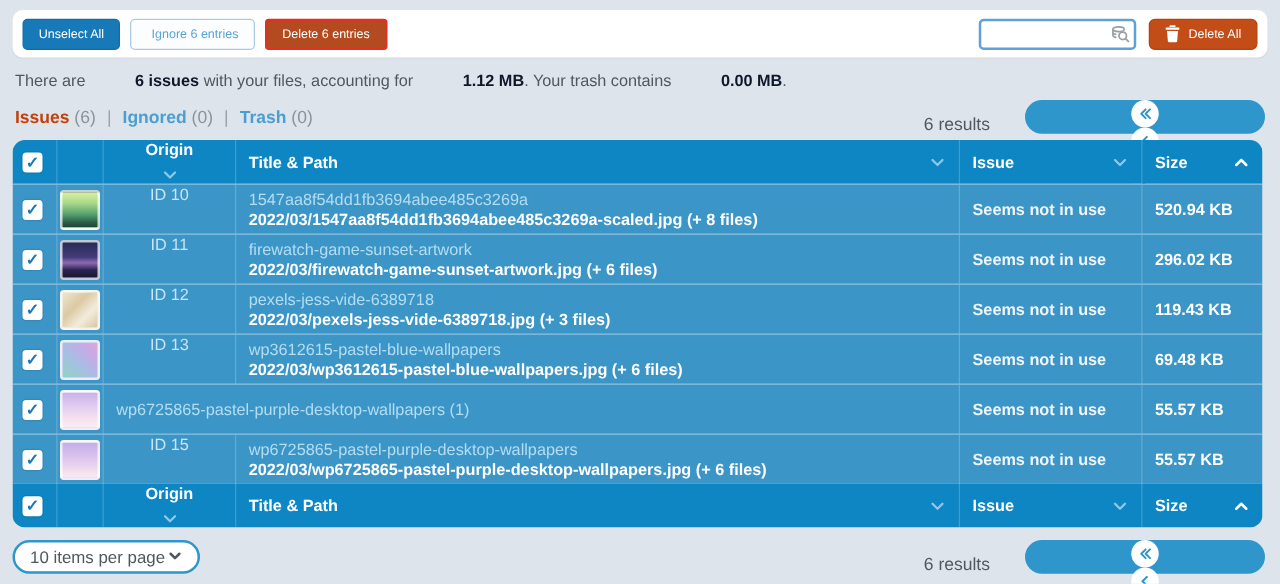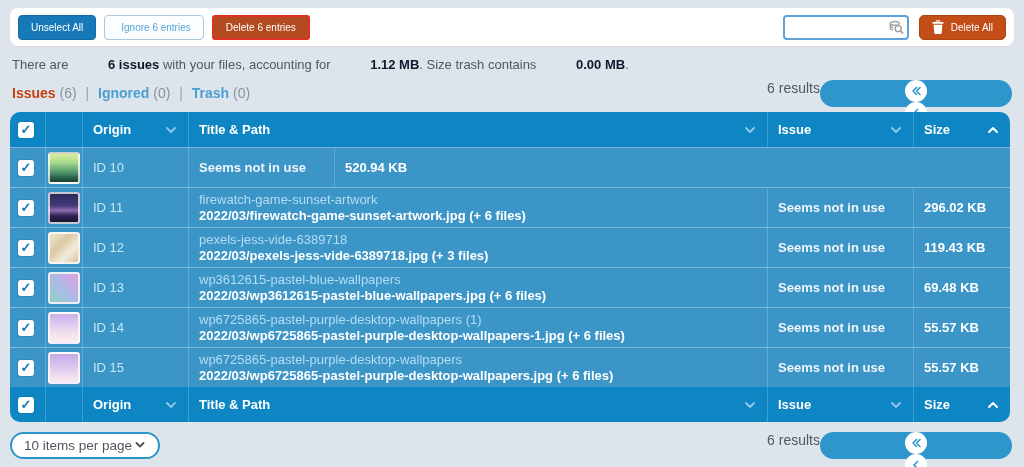--- a/index.html
+++ b/index.html
@@ -47,21 +47,21 @@
   .tabs-row {
     position:absolute; top:79px; left:12px; right:12px; height:28px;
     display:flex; align-items:center; justify-content:space-between;
   }
   .tabs { font-size:14px; color:#8b939b; }
   .tab-active { color:#c2410c; font-weight:bold; }
   .tab-link { color:#4a9fd1; text-decoration:none; cursor:pointer;font-weight:bold; }
   .tab-count { color:#8b939b; }
   .tab-sep { color:#9aa3ab; margin:0 5px; }
 
-  .pager-group { display:flex; align-items:flex-start; gap:0; }
+  .pager-group { display:flex; align-items:flex-end; gap:28px; }
   .results { font-size:14px; color:#50575e; }
   .pager {
     background:#2e96cb; border-radius:15px; height:27px; width:192px;
     display:flex; align-items:center; padding:0 3px;flex-direction:column;
   }
   .pgbtn {
     width:22px; height:22px; border-radius:50%; background:#fff; border:none;
     display:flex; align-items:center; justify-content:center; cursor:pointer;
     padding:0; margin:0 1px; flex:none;
   }
@@ -74,21 +74,21 @@
     border-radius:10px; overflow:hidden;
   }
   .thead, .trow { display:flex; align-items:stretch; }
   .thead { background:#0d86c3; height:35px; }
   .trow  { background:#3b95c7; height:40px; border-top:1px solid rgba(255,255,255,.32); }
   .trow:first-of-type { border-top:none; }
   .cell { display:flex; align-items:center; padding:0 10px; border-left:1px solid rgba(255,255,255,.20); overflow:hidden; }
   .cell:first-child { border-left:none; }
   .col-cb    { width:35px;  padding:0 0 0 8px; }
   .col-thumb { width:37px;  padding:0; justify-content:center; }
-  .col-origin{ width:106px; }
+  .col-origin{ width:106px;flex-direction:column; }
   .col-title { flex:1; }
   .col-issue { width:146px; }
   .col-size  { width:97px; }
   .thead .cell { color:#fff; font-weight:bold; }
   .thead .col-origin, .thead .col-title, .thead .col-issue, .thead .col-size { justify-content:space-between; }
   .sort-ico { width:14px; height:14px; flex:none; }
 
   .checkbox {
     width:16px; height:16px; background:#fff; border-radius:3px;
     display:flex; align-items:center; justify-content:center; cursor:pointer;
@@ -140,21 +140,21 @@
   <button class="btn btn-delete-all">
     <svg viewBox="0 0 12 14">
       <rect x="0.5" y="2" width="11" height="1.8" rx="0.6" fill="#fff"></rect>
       <rect x="3.6" y="0.2" width="4.8" height="1.4" rx="0.5" fill="#fff"></rect>
       <path d="M1.6 4.8 h8.8 l-0.7 8.2 a1 1 0 0 1 -1 .9 H3.3 a1 1 0 0 1 -1 -.9 z" fill="#fff"></path>
     </svg>
     <span>Delete All</span>
   </button>
 </div>
 
-<div class="summary"><span>There are </span><b>6 issues</b><span> with your files, accounting for </span><b>1.12 MB</b><span>. Size trash contains </span><b>0.00 MB</b><span>.</span></div>
+<div class="summary"><span>There are </span><b>6 issues</b><span> with your files, accounting for </span><b>1.12 MB</b><span>. Your trash contains </span><b>0.00 MB</b><span>.</span></div>
 
 <div class="tabs-row">
   <div class="tabs">
     <span class="tab-active">Issues</span>
     <span class="tab-count">(6)</span>
     <span class="tab-sep">|</span>
     <span class="tab-link">Ignored</span>
     <span class="tab-count">(0)</span>
     <span class="tab-sep">|</span>
     <span class="tab-link">Trash</span>
@@ -226,20 +226,24 @@
   <div class="trow">
     <div class="cell col-cb">
         <span class="checkbox">
           <span class="check">✓</span>
         </span>
       </div>
     <div class="cell col-thumb">
         <span class="thumb" style="background:linear-gradient(180deg,#d8ef9e 0%,#a9d98a 30%,#56a06f 62%,#2a5f4a 85%,#1d4034 100%)"></span>
       </div>
     <div class="cell col-origin id-text">ID 10</div>
+    <div class="cell col-title">
+      <a class="title-link">1547aa8f54dd1fb3694abee485c3269a</a>
+      <div class="path">2022/03/1547aa8f54dd1fb3694abee485c3269a-scaled.jpg (+ 8 files)</div>
+    </div>
     <div class="cell col-issue issue-text">Seems not in use</div>
     <div class="cell col-size size-text">520.94 KB</div>
   </div>
 
   <div class="trow">
     <div class="cell col-cb">
         <span class="checkbox">
           <span class="check">✓</span>
         </span>
       </div>
@@ -293,24 +297,22 @@
 
   <div class="trow">
     <div class="cell col-cb">
         <span class="checkbox">
           <span class="check">✓</span>
         </span>
       </div>
     <div class="cell col-thumb">
         <span class="thumb" style="background:linear-gradient(180deg,#c9b2ea 0%,#e2ccf0 40%,#f5e2ee 75%,#faeef3 100%)"></span>
       </div>
-    <div class="cell col-origin id-text">ID 14</div>
     <div class="cell col-title">
       <a class="title-link">wp6725865-pastel-purple-desktop-wallpapers (1)</a>
-      <div class="path">2022/03/wp6725865-pastel-purple-desktop-wallpapers-1.jpg (+ 6 files)</div>
     </div>
     <div class="cell col-issue issue-text">Seems not in use</div>
     <div class="cell col-size size-text">55.57 KB</div>
   </div>
 
   <div class="trow">
     <div class="cell col-cb">
         <span class="checkbox">
           <span class="check">✓</span>
         </span>

